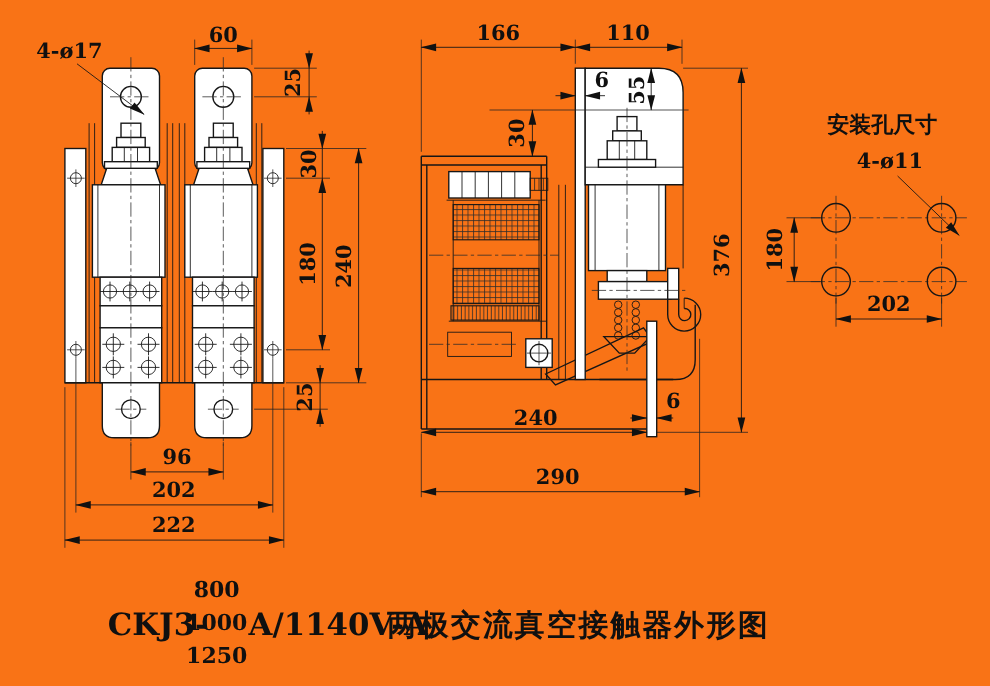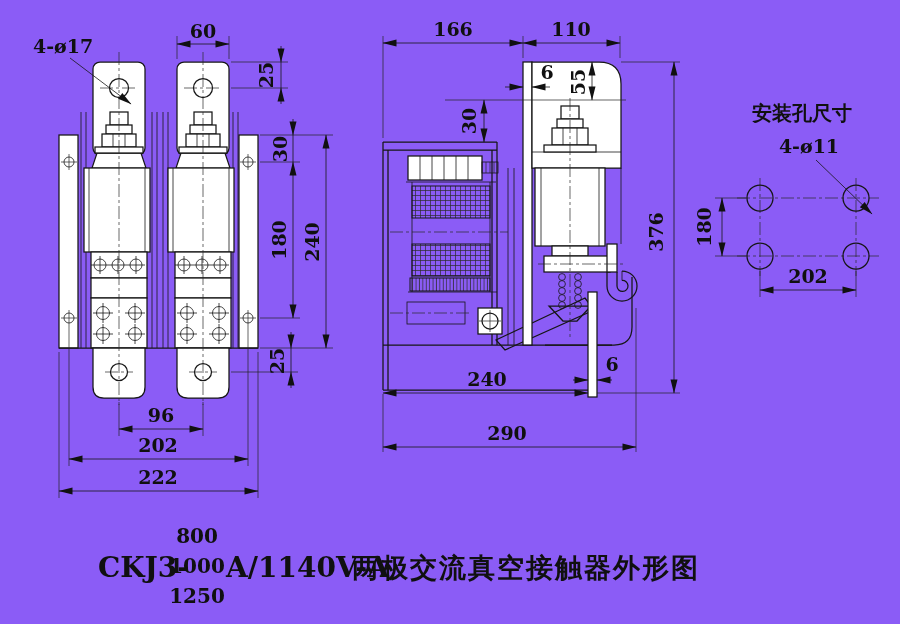--- a/index.html
+++ b/index.html
@@ -1,16 +1,16 @@
 <!DOCTYPE html>
 <html><head>
 <meta charset="utf-8">
 <style>
   html,body{margin:0;padding:0;background:#ffffff;}
-  .stage{position:relative;width:900px;height:624px;background:#8b5cf6;overflow:hidden;
+  .stage{position:relative;width:900px;height:624px;background:#f97316;overflow:hidden;
          font-family:"DejaVu Serif", "Liberation Serif", serif;}
   svg{display:block}
   .o  {fill:none;stroke:#161616;stroke-width:1.25;}
   .ow {fill:#ffffff;stroke:#161616;stroke-width:1.25;}
   .ot {fill:none;stroke:#161616;stroke-width:0.8;}
   .xl {fill:none;stroke:#222222;stroke-width:0.7;}
   .dl {fill:none;stroke:#161616;stroke-width:0.8;}
   .cl {fill:none;stroke:#2a2a2a;stroke-width:0.7;stroke-dasharray:13 3 3 3;}
   .dim{font-family:"DejaVu Serif","Liberation Serif",serif;font-size:19px;font-weight:bold;fill:#101010;}
   .cap{font-family:"DejaVu Serif","Liberation Serif",serif;font-size:28px;font-weight:bold;fill:#101010;}

